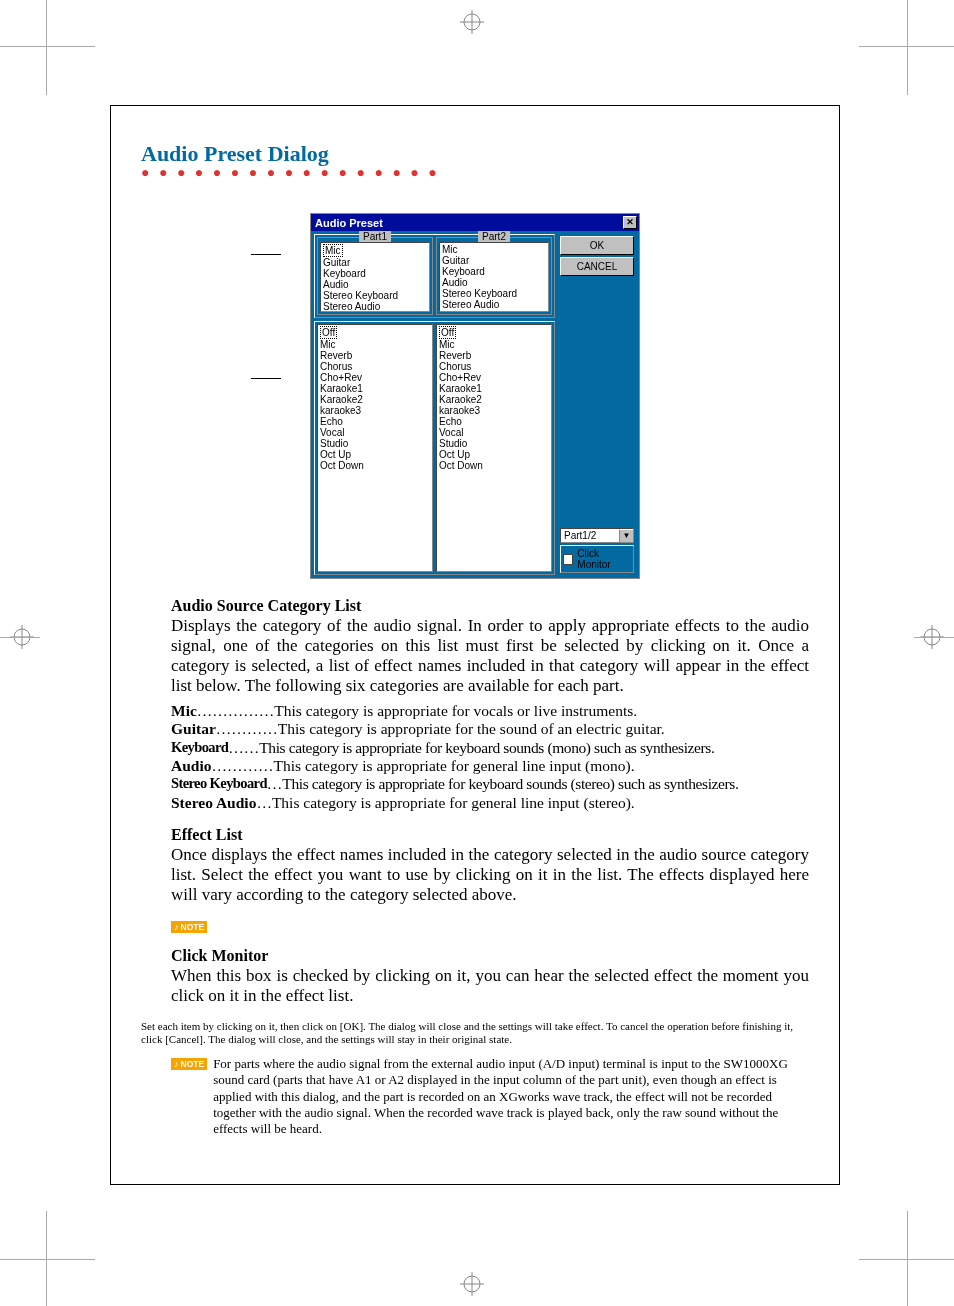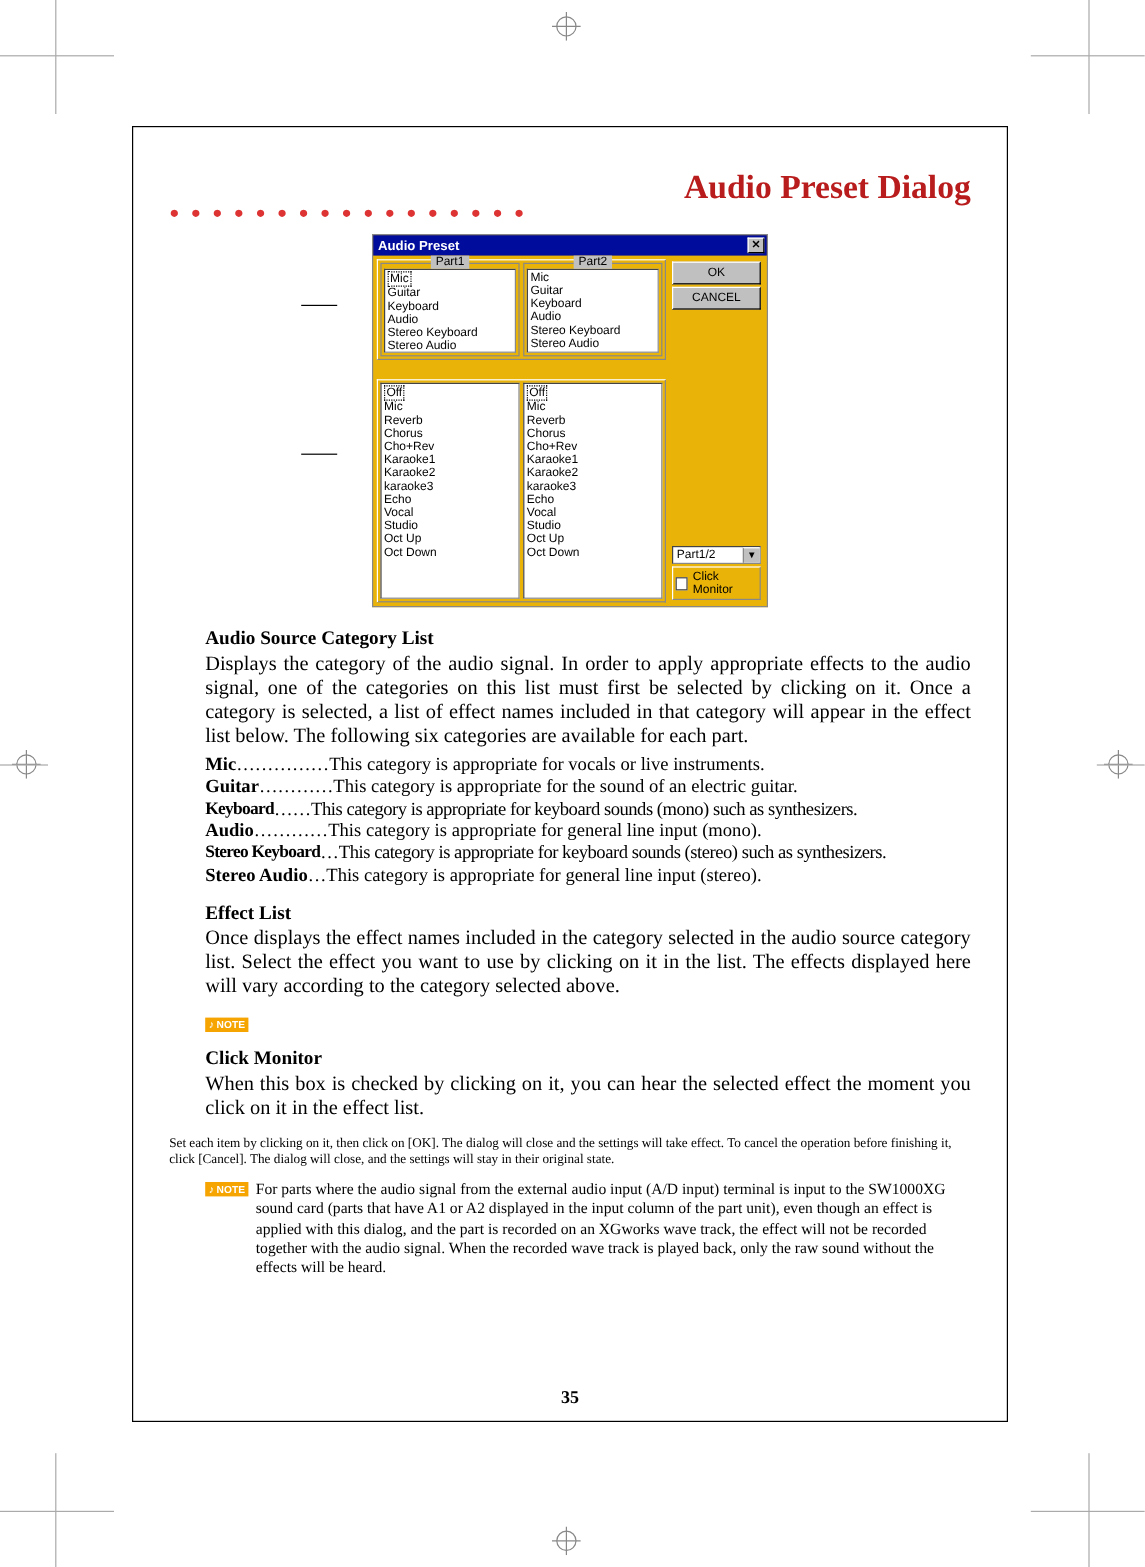--- a/index.html
+++ b/index.html
@@ -30,56 +30,56 @@
     border: 1px solid #000;
   }
   .content {
     position: relative;
     padding: 35px 30px 0 30px;
   }
   
   .h1 {
     font-family: 'Times New Roman', Georgia, serif;
     font-weight: bold;
-    color: #b91c1c;
-    font-size: 28px;
+    color: #0369a1;
+    font-size: 22px;
     margin: 0 0 2px 0;
-    text-align: right;
   }
   .dot-row { color: #d33; font-size: 14px; letter-spacing: 3px; margin: 0 0 12px 0; line-height: 8px; }
   
   .dialog-wrap { display: flex; justify-content: center; margin: 8px 0 18px 0; }
   .dialog {
     font-family: Tahoma, Arial, sans-serif;
     font-size: 10px;
     color: #000;
     width: 330px;
     border: 1px solid #888;
-    background: #eab308;
+    background: #0369a1;
+    margin-top: 24px;
   }
   .titlebar {
     background: #000c9c;
     color: #fff;
     display: flex;
     align-items: center;
     justify-content: space-between;
     padding: 2px 2px 2px 4px;
     font-weight: bold;
     font-size: 11px;
   }
   .close-btn {
     width: 14px; height: 13px;
     background: #c0c0c0;
     border: 1px solid #000;
     border-top-color: #fff; border-left-color: #fff;
     font-size: 9px; line-height: 11px; text-align: center;
     font-weight: bold; color: #000;
   }
   .dialog-body { display: flex; padding: 3px; gap: 3px; }
-  .parts-col { flex: 1; display: flex; flex-direction: column; gap: 16px; }
+  .parts-col { flex: 1; display: flex; flex-direction: column; gap: 3px; }
   .part-group {
     border: 1px solid #888;
     border-top-color:#fff; border-left-color:#fff;
     padding: 2px;
   }
   .part-fieldset {
     border: 1px solid #888;
     padding: 4px 2px 2px 2px;
     position: relative;
   }
@@ -90,21 +90,21 @@
   .listbox {
     background: #fff;
     border: 1px solid #888;
     border-top-color:#444; border-left-color:#444;
     padding: 1px 2px;
     height: 70px;
     overflow: hidden;
     font-size: 10px;
     line-height: 11px;
   }
-  .listbox.tall { height: 180px; }
+  .listbox.tall { height: 248px; }
   .listbox .sel {
     border: 1px dotted #000;
     padding: 0 1px;
     display: inline-block;
   }
   .list-item { white-space: nowrap; }
   .side-col { width: 78px; display: flex; flex-direction: column; justify-content: space-between; }
   .btn {
     background: #c0c0c0;
     border: 1px solid #000;
@@ -366,15 +366,14 @@
         <div class="note-badge">
             <span class="n-icon">♪</span>
             <span>NOTE</span>
           </div>
         <div class="note-text">
           <div>For parts where the audio signal from the external audio input (A/D input) terminal is input to the SW1000XG sound card (parts that have A1 or A2 displayed in the input column of the part unit), even though an effect is applied with this dialog, and the part is recorded on an XGworks wave track, the effect will not be recorded together with the audio signal. When the recorded wave track is played back, only the raw sound without the effects will be heard.</div>
         </div>
       </div>
 
     </div>
-    <div class="page-num">35</div>
   </div>
 </div>
 
 </body></html>

